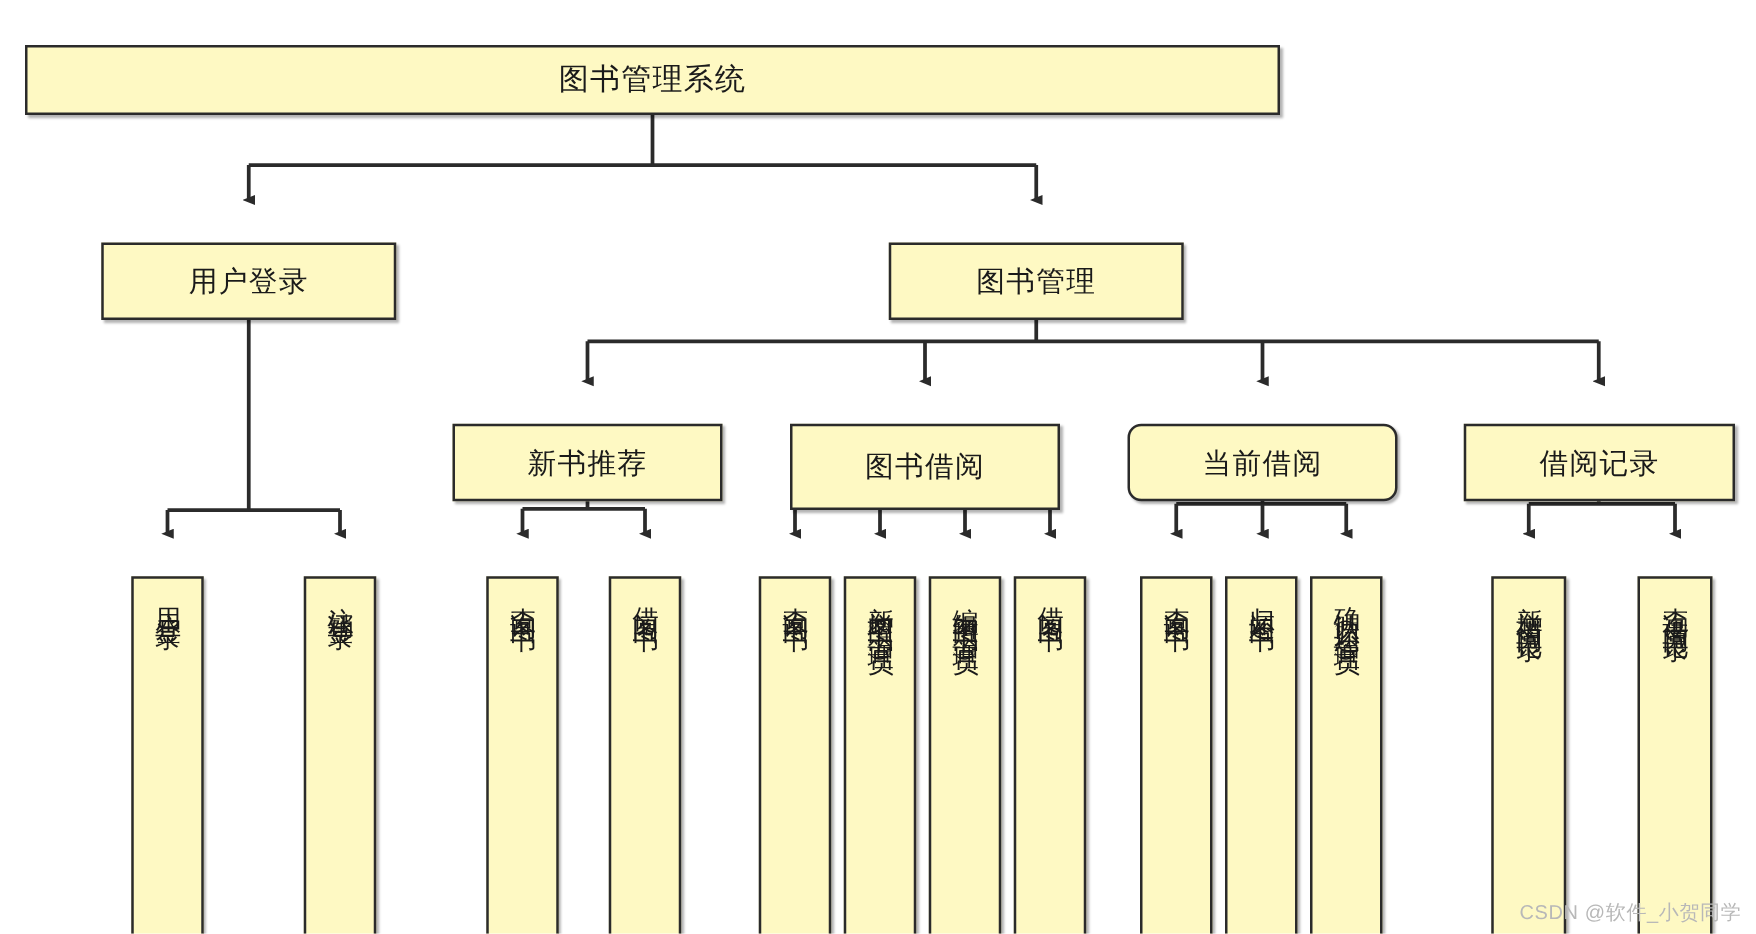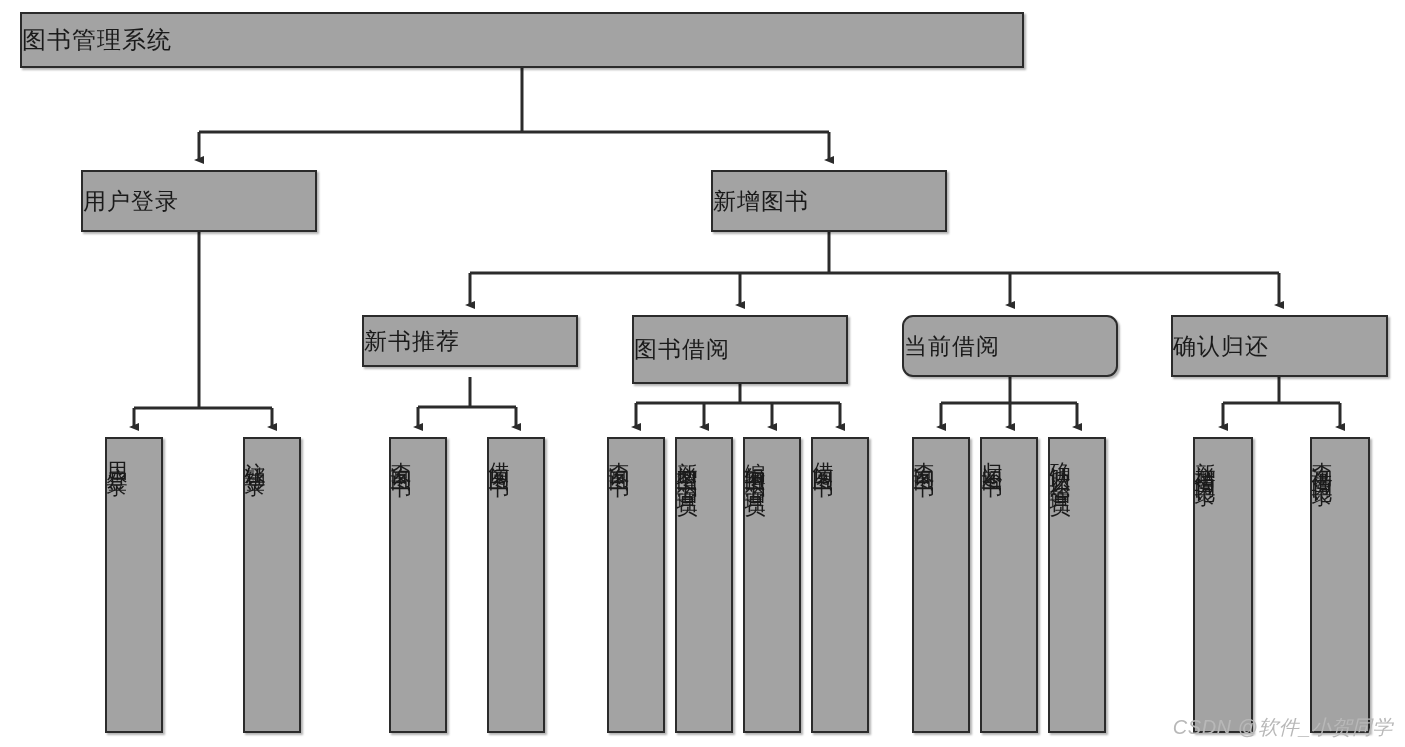--- a/index.html
+++ b/index.html
@@ -19,27 +19,28 @@
     position: absolute;
     left: 0;
     top: 0;
     width: 1405px;
     height: 747px;
     pointer-events: none;
   }
   .node {
     position: absolute;
     box-sizing: border-box;
-    background: #a3a3a3;
+    background: #fef9c3;
     border: 2px solid #2b2b2b;
     box-shadow: 2px 2px 2px rgba(0,0,0,0.30);
     display: flex;
     align-items: center;
-    justify-content: flex-start;
+    justify-content: center;
     color: #1a1a1a;
+    margin-top: 24px;
   }
   .node .label {
     display: block;
     text-align: center;
     line-height: 1.05;
     white-space: nowrap;
   }
   
   .node.h .label {
     font-size: 23px;
@@ -59,25 +60,24 @@
     text-orientation: upright;
     font-size: 21px;
     line-height: 1;
     letter-spacing: 5px;
     white-space: nowrap;
   }
   .watermark {
     position: absolute;
     right: 12px;
     bottom: 6px;
-    font-size: 20px;
+    font-size: 16px;
     color: #b8b8b8;
     letter-spacing: 0.5px;
     white-space: nowrap;
-    font-style: italic;
   }
 </style>
 </head>
 <body>
 
 <div id="canvas">
 
   <svg class="edges" viewBox="0 0 1405 747">
     <defs>
       <marker id="arrow" markerWidth="10" markerHeight="10" refX="4" refY="5" orient="auto" markerUnits="userSpaceOnUse">
@@ -129,34 +129,34 @@
   </svg>
 
   <div class="node h root" style="left:20px; top:12px; width:1004px; height:56px;">
     <span class="label">图书管理系统</span>
   </div>
 
   <div class="node h" style="left:81px; top:170px; width:236px; height:62px;">
     <span class="label">用户登录</span>
   </div>
   <div class="node h" style="left:711px; top:170px; width:236px; height:62px;">
-    <span class="label">新增图书</span>
-  </div>
-
-  <div class="node h" style="left:362px; top:315px; width:216px; height:52px;">
+    <span class="label">图书管理</span>
+  </div>
+
+  <div class="node h" style="left:362px; top:315px; width:216px; height:62px;">
     <span class="label">新书推荐</span>
   </div>
   <div class="node h" style="left:632px; top:315px; width:216px; height:69px;">
     <span class="label">图书借阅</span>
   </div>
   <div class="node h" style="left:902px; top:315px; width:216px; height:62px;border-radius:11px;">
     <span class="label">当前借阅</span>
   </div>
   <div class="node h" style="left:1171px; top:315px; width:217px; height:62px;">
-    <span class="label">确认归还</span>
+    <span class="label">借阅记录</span>
   </div>
 
   <div class="node v" style="left:105px; top:437px; width:58px; height:296px;">
     <span class="label">用户登录</span>
   </div>
   <div class="node v" style="left:243px; top:437px; width:58px; height:296px;">
     <span class="label">注销登录</span>
   </div>
 
   <div class="node v" style="left:389px; top:437px; width:58px; height:296px;">

